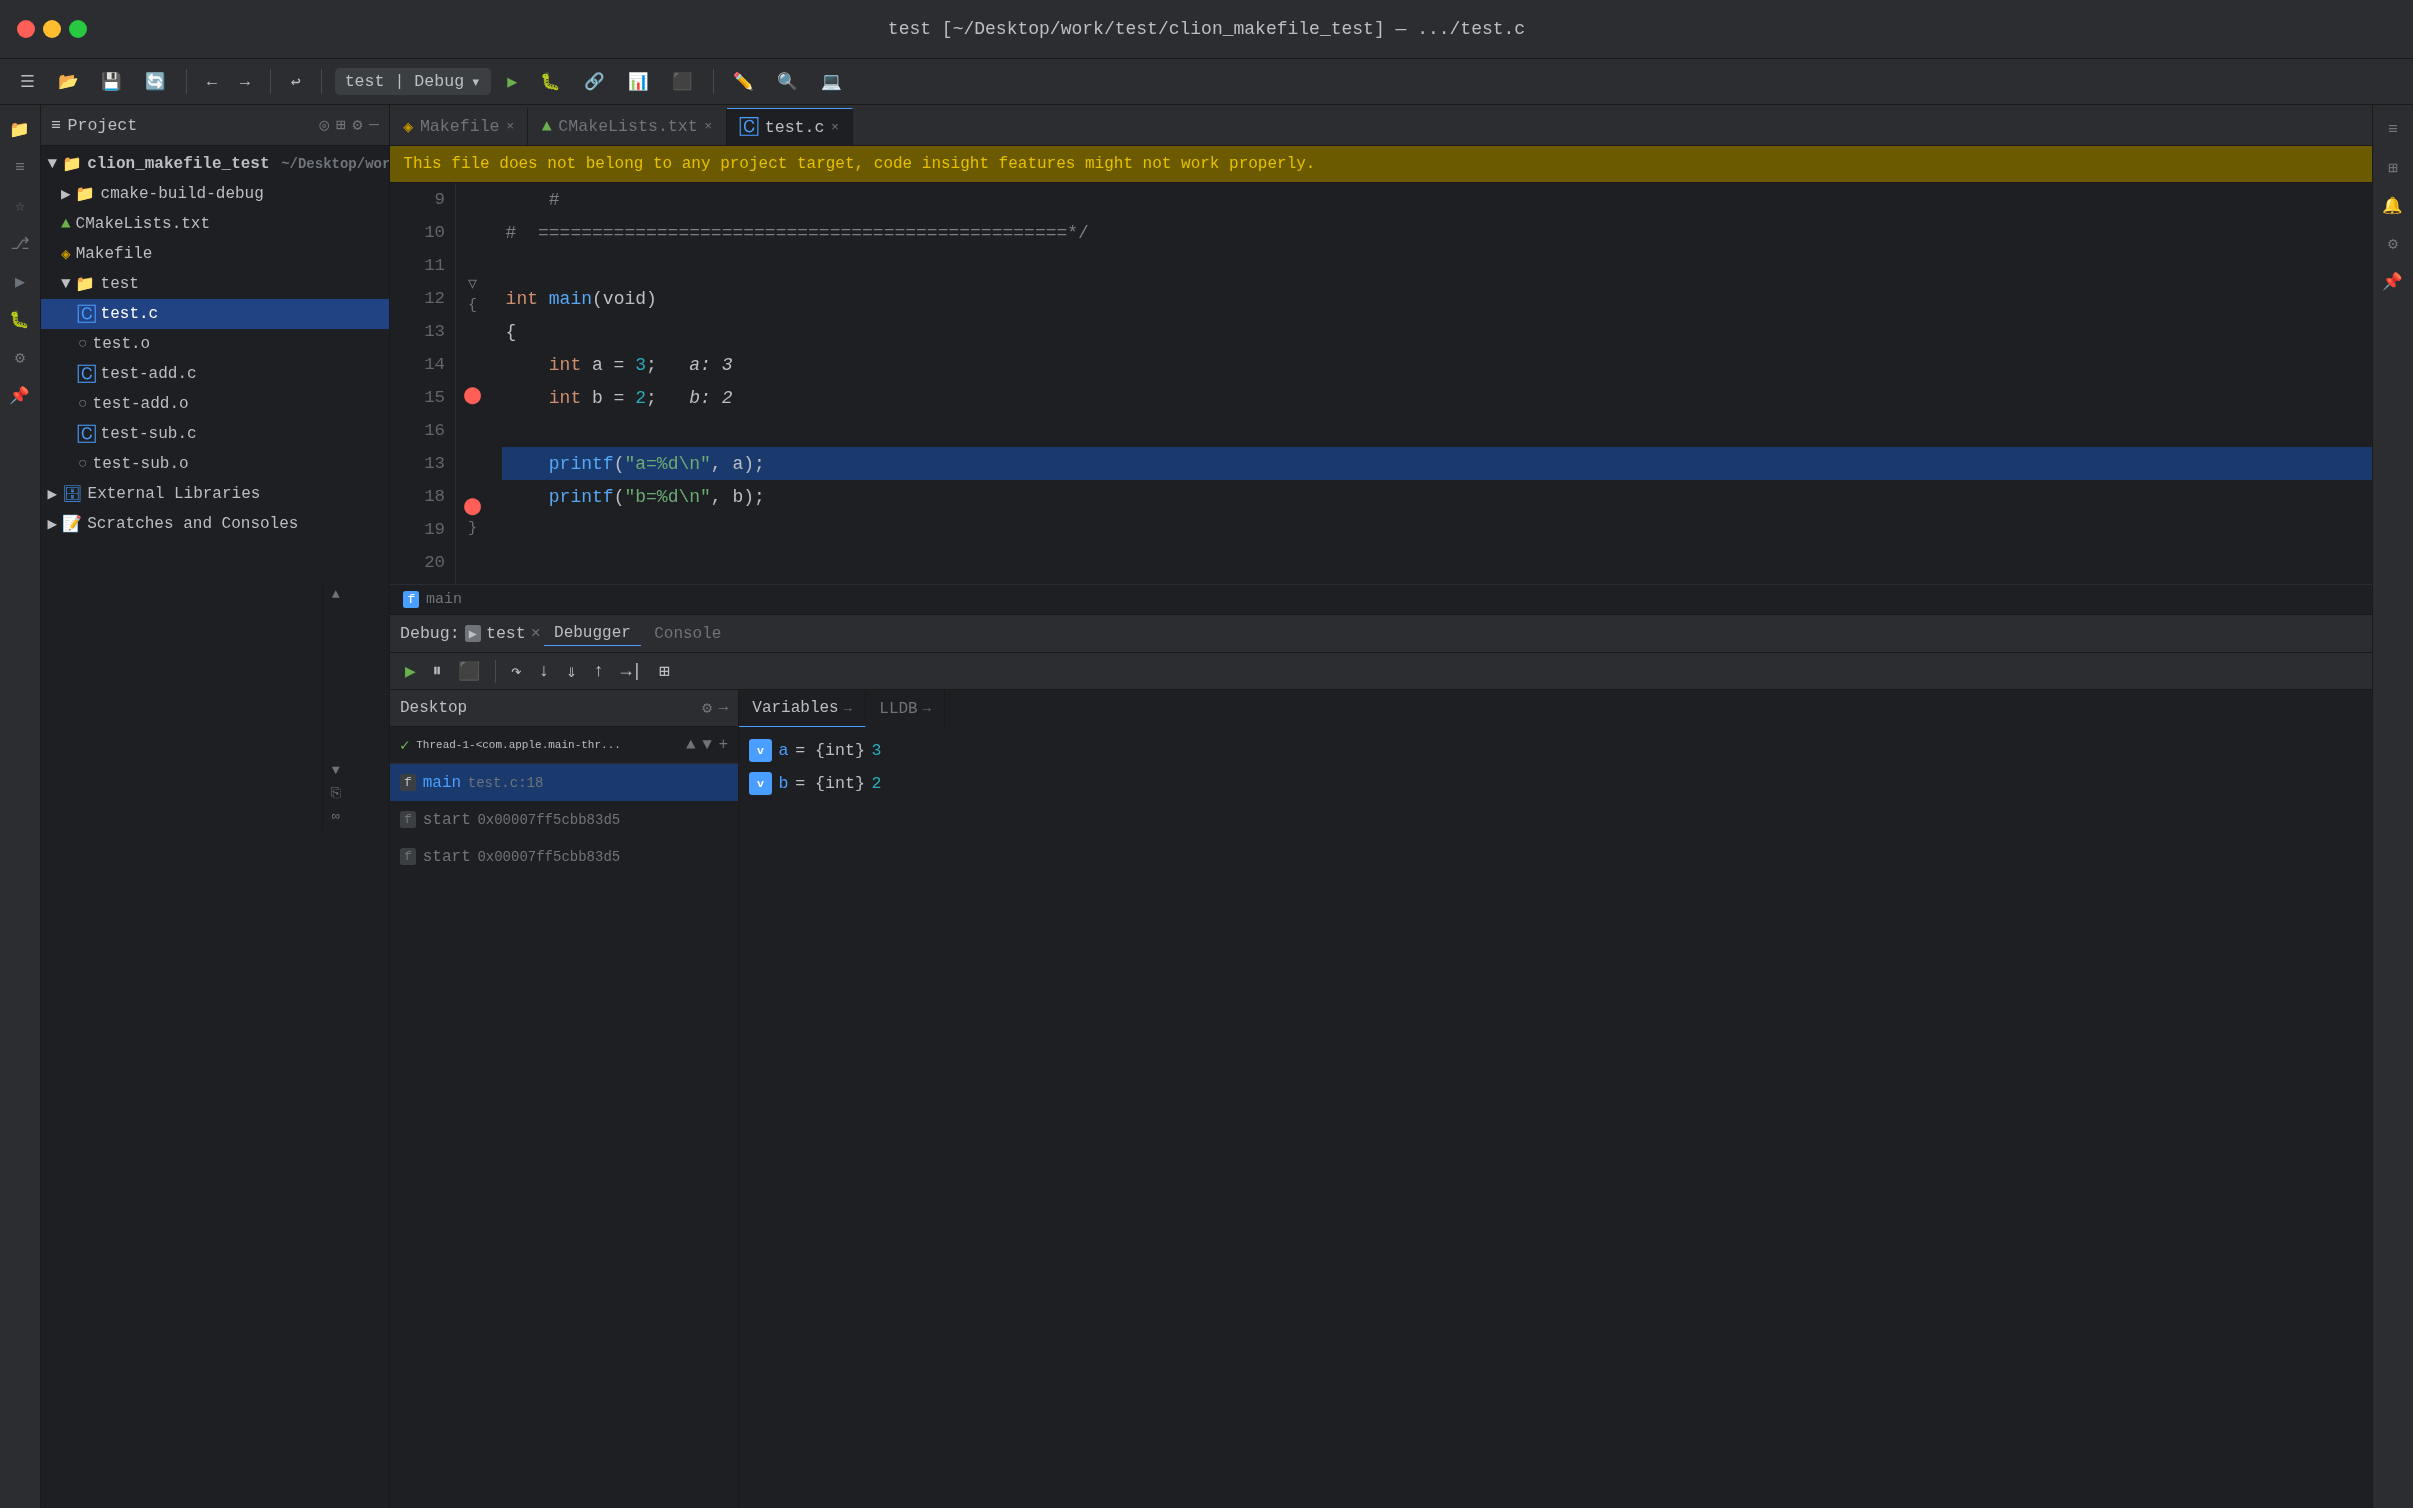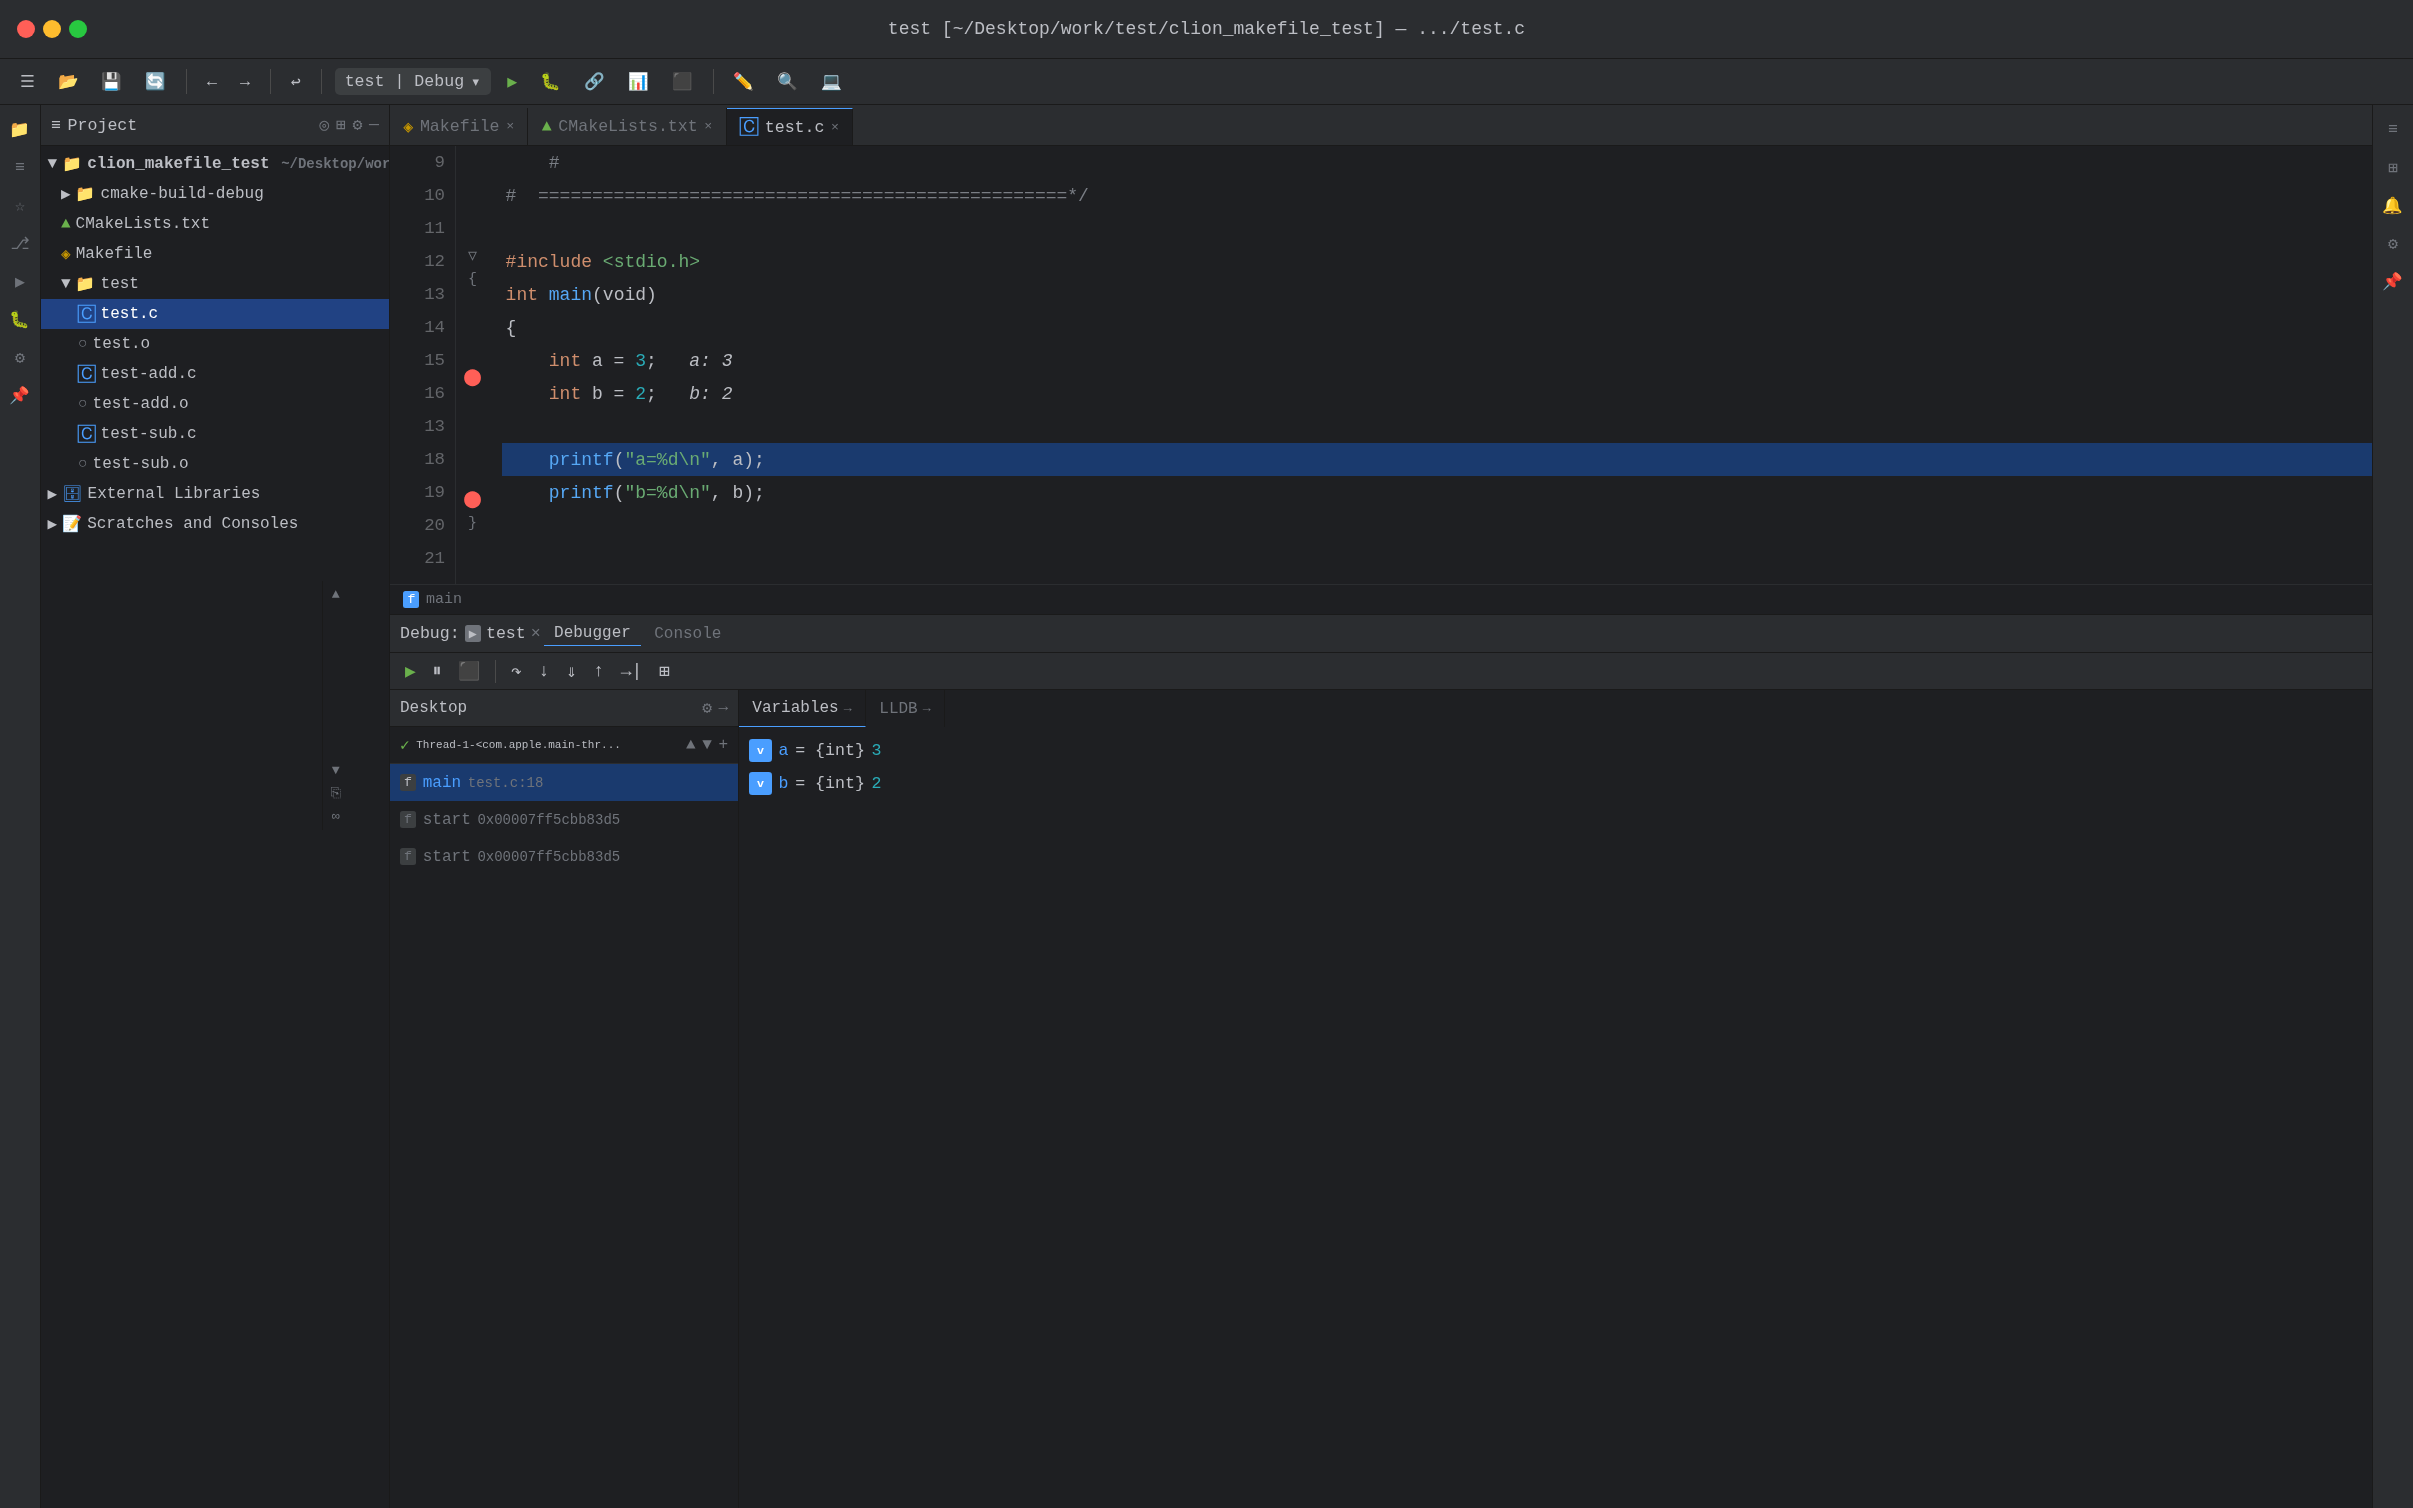--- a/index.html
+++ b/index.html
@@ -622,20 +622,23 @@
         <span>CMakeLists.txt</span>
         <span class="tab-close">×</span>
       </div>
       <div class="tab active">
         <span style="color:#4a9eff;">🄲</span>
         <span>test.c</span>
         <span class="tab-close">×</span>
       </div>
     </div>
 
+    <div class="warning-banner">
+      <span>This file does not belong to any project target, code insight features might not work properly.</span>
+    </div>
 
     <div class="code-editor">
 
       <div class="line-numbers">
         <div class="line-num">9</div>
         <div class="line-num">10</div>
         <div class="line-num">11</div>
         <div class="line-num">12</div>
         <div class="line-num">13</div>
         <div class="line-num">14</div>
@@ -681,23 +684,20 @@
       </div>
 
       <div class="code-content">
         <div class="code-line">
           <span class="cm">    #</span>
         </div>
         <div class="code-line">
           <span class="cm">#  =================================================*/</span>
         </div>
         <div class="code-line"></div>
-        <div class="code-line">
-          <span class="kw">#include</span><span> </span><span class="str">&lt;stdio.h&gt;</span>
-        </div>
         <div class="code-line">
           <span class="kw">int</span><span> </span><span class="fn">main</span><span>(void)</span>
         </div>
         <div class="code-line">
           <span>{</span>
         </div>
         <div class="code-line">
           <span>    </span><span class="kw">int</span><span> a = </span><span class="num">3</span><span>;   </span><span class="var-hint">a: 3</span>
         </div>
         <div class="code-line">

